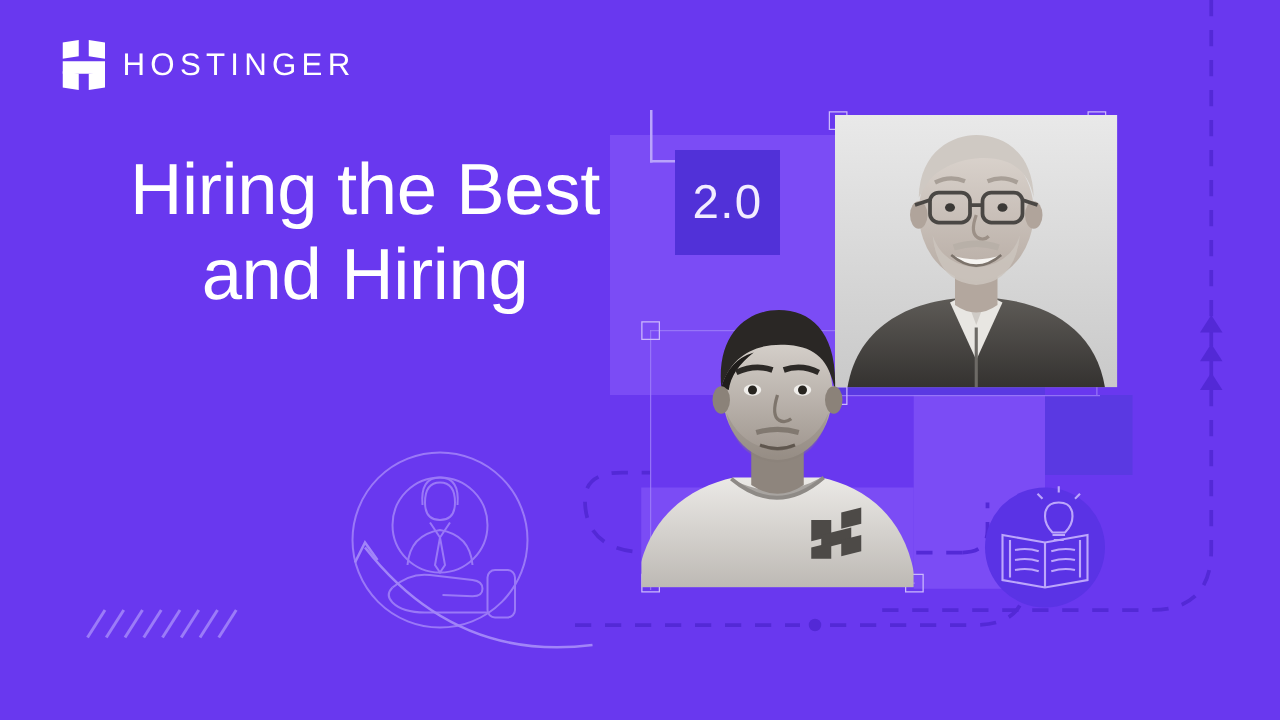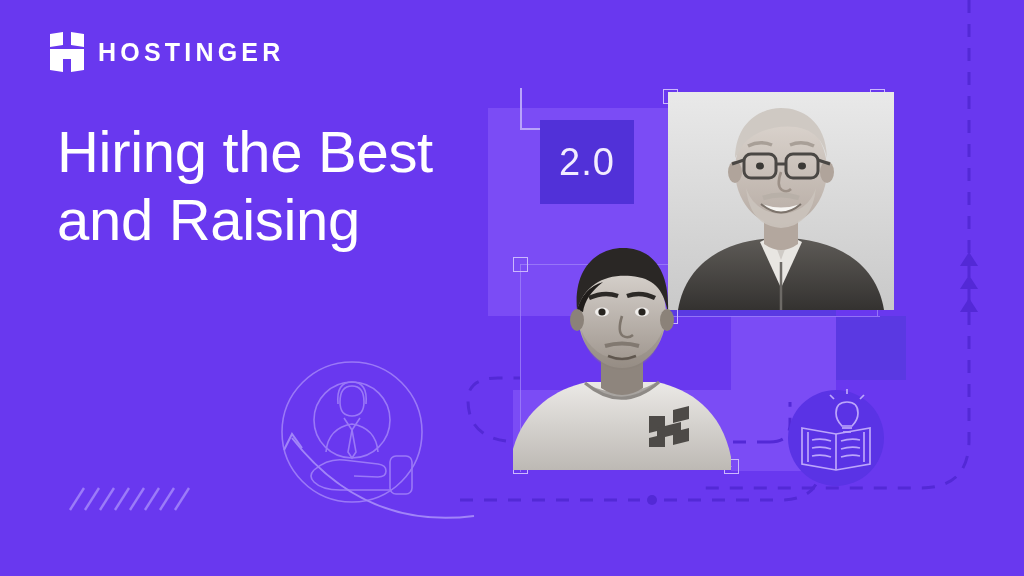--- a/index.html
+++ b/index.html
@@ -37,38 +37,38 @@
   
   .dashed-svg { position:absolute; left:0; top:0; width:1024px; height:576px;
                 pointer-events:none; overflow:visible; }
 
   
   #logo-row {
     position:absolute; left:50px; top:32px;
     display:flex; align-items:center; gap:14px;
   }
   #logo-word {
-    color:#ffffff; font-size:25px; font-weight:700;
+    color:#ffffff; font-size:25px; font-weight:400;
     letter-spacing:4.2px;
   }
 
   
   #headline {
     position:absolute; left:57px; top:118px;
     width:470px;
     color:#ffffff;
     font-size:58px; font-weight:400;
     line-height:68px; letter-spacing:-0.3px;
   }
-  #headline div { white-space:nowrap; }
+  #headline div { white-space:nowrap;text-align:center; }
 
   
   #badge-20 {
     position:absolute; left:540px; top:120px;
-    width:94px; height:84px;
+    width:84px; height:84px;
     background:#5131d8;
     display:flex; align-items:center; justify-content:center;
   }
   #badge-20 span {
     color:#f2ecff; font-size:38px; font-weight:400; letter-spacing:1px;
   }
 
   
   .photo { position:absolute; overflow:hidden; }
   #photo-top    { left:668px; top:92px;  width:226px; height:218px; }
@@ -318,16 +318,16 @@
       <path d="M21 0 L34 2 L34 15 L21 13 Z" fill="#ffffff"></path>
       <path d="M0 17 L34 17 L34 27 L0 27 Z" fill="#ffffff"></path>
       <path d="M0 25 L13 27 L13 40 L0 38 Z" fill="#ffffff"></path>
       <path d="M21 27 L34 25 L34 38 L21 40 Z" fill="#ffffff"></path>
     </svg>
     <span id="logo-word">HOSTINGER</span>
   </div>
 
   <h1 id="headline">
     <div>Hiring the Best</div>
-    <div>and Raising</div>
+    <div>and Hiring</div>
   </h1>
 
 </div>
 
 </body></html>

